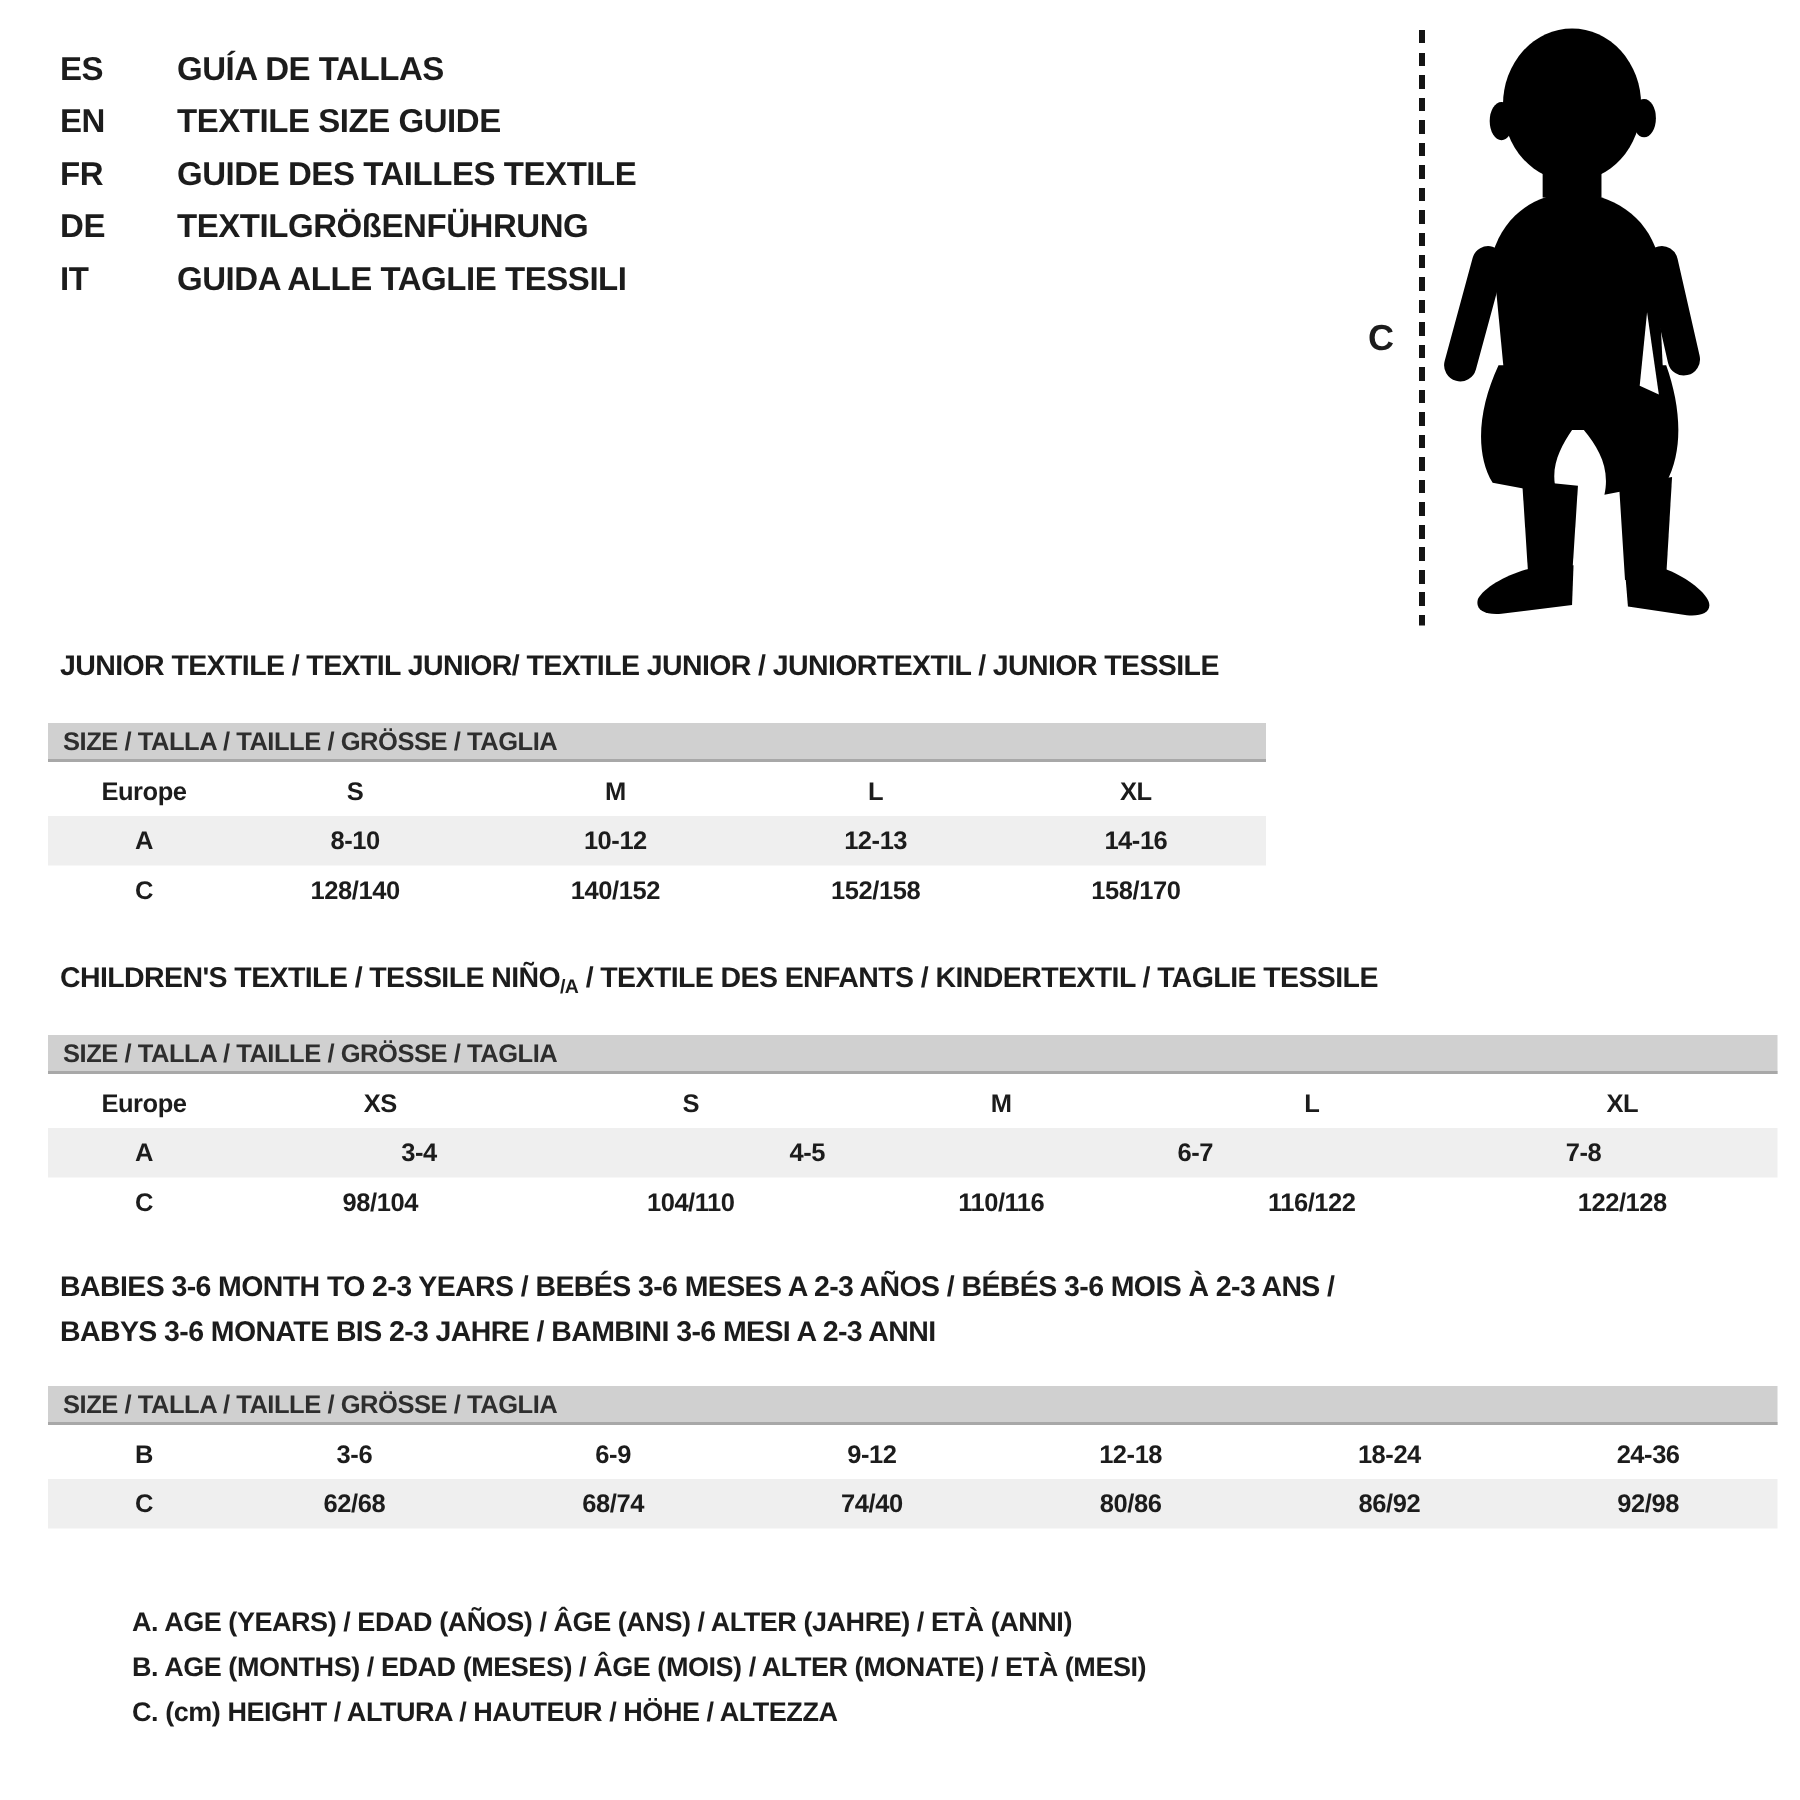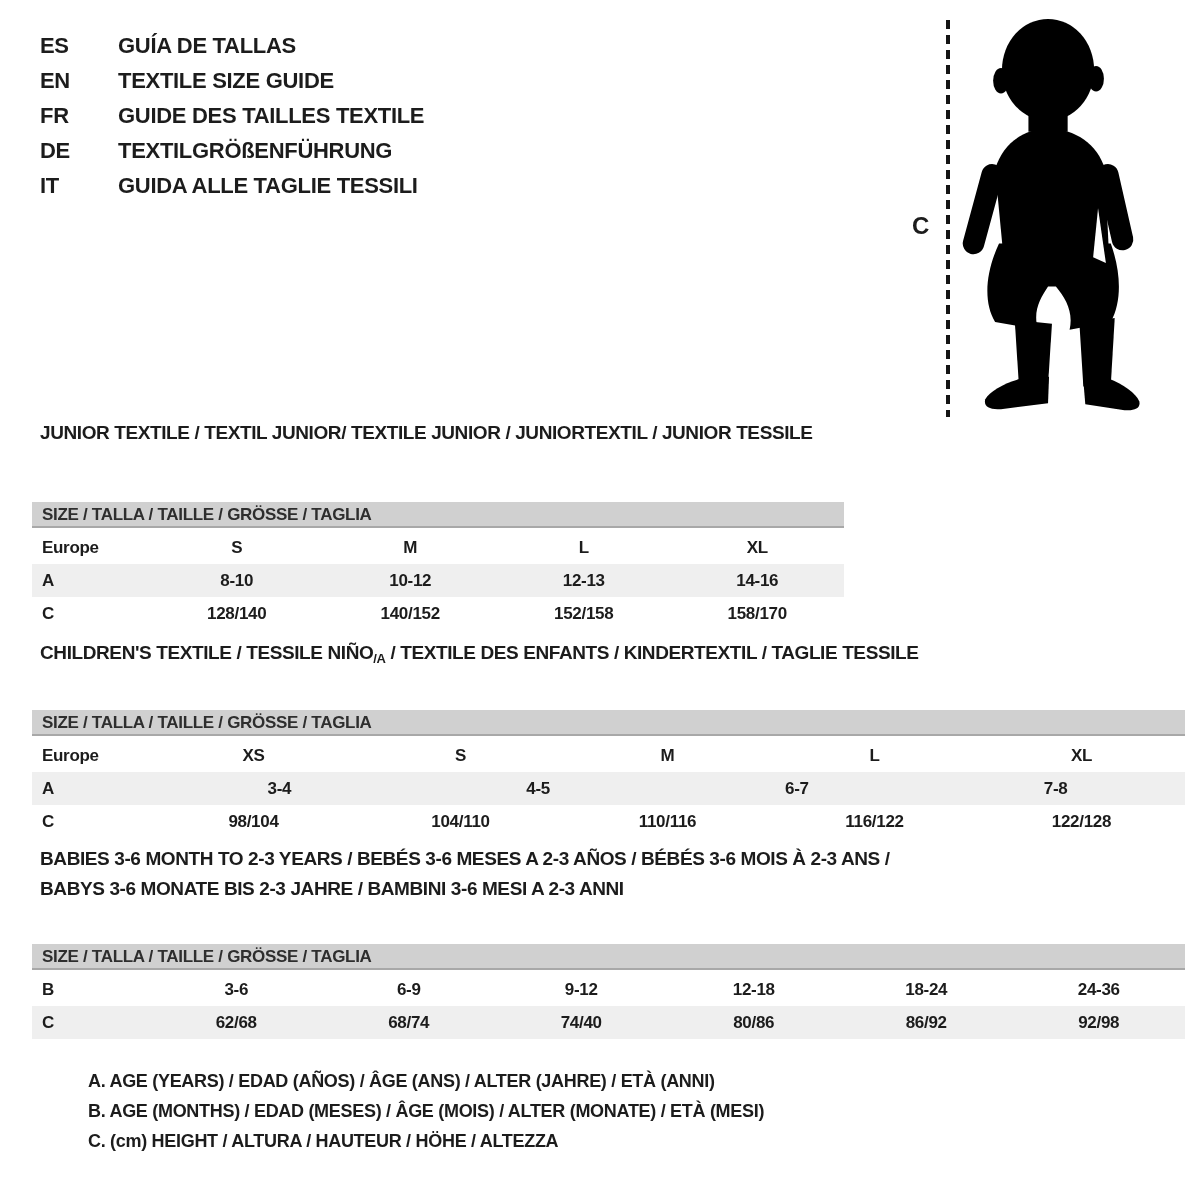--- a/index.html
+++ b/index.html
@@ -20,37 +20,37 @@
   .lang-label { white-space: nowrap; }
 
   
   .figure-line { left: 946px; top: 20px; width: 4px; height: 397px;
     background: repeating-linear-gradient(to bottom, #141414 0 9px, transparent 9px 15px); }
   .figure-label { left: 912px; top: 212px; font-size: 24px; font-weight: bold; }
   .baby { left: 960px; top: 16px; width: 180px; height: 402px; }
 
   
   .section-title { font-size: 19px; font-weight: bold; letter-spacing: -0.4px; white-space: nowrap; }
-  #junior-title   { left: 40px; top: 422px; }
+  #junior-title   { left: 40px; top: 434px; }
   #children-title { left: 40px; top: 642px; }
   #babies-title   { left: 40px; top: 844px; line-height: 30px; }
   .sub-a { font-size: 13px; vertical-align: -4px; }
 
   
-  .size-table { position: absolute; margin-top: 20px; }
+  .size-table { position: absolute; }
   #junior-table   { left: 32px; top: 482px; width: 812px; }
   #children-table { left: 32px; top: 690px; width: 1153px; }
   #babies-table   { left: 32px; top: 924px; width: 1153px; }
   .size-header { height: 26px; line-height: 26px; background: #d0d0d0;
     border-bottom: 2px solid #a8a8a8; font-size: 17px; font-weight: bold;
     color: #2e2e2e; padding-left: 10px; letter-spacing: -0.3px; margin-bottom: 3px; }
   .trow { display: flex; height: 33px; line-height: 33px;
     font-size: 17px; font-weight: bold; letter-spacing: -0.3px; }
   .trow.shaded { background: #efefef; }
-  .tlabel { width: 118px; padding-left: 10px; }
+  .tlabel { width: 118px; padding-left: 10px; text-align: center; }
   .tcell { flex: 1; text-align: center; }
 
   
   .legend { left: 40px; top: 1066px; margin-left: 48px; }
   .legend-line { font-size: 18px; font-weight: bold; line-height: 30px;
     letter-spacing: -0.3px; white-space: nowrap; }
 </style>
 </head>
 <body>
 

